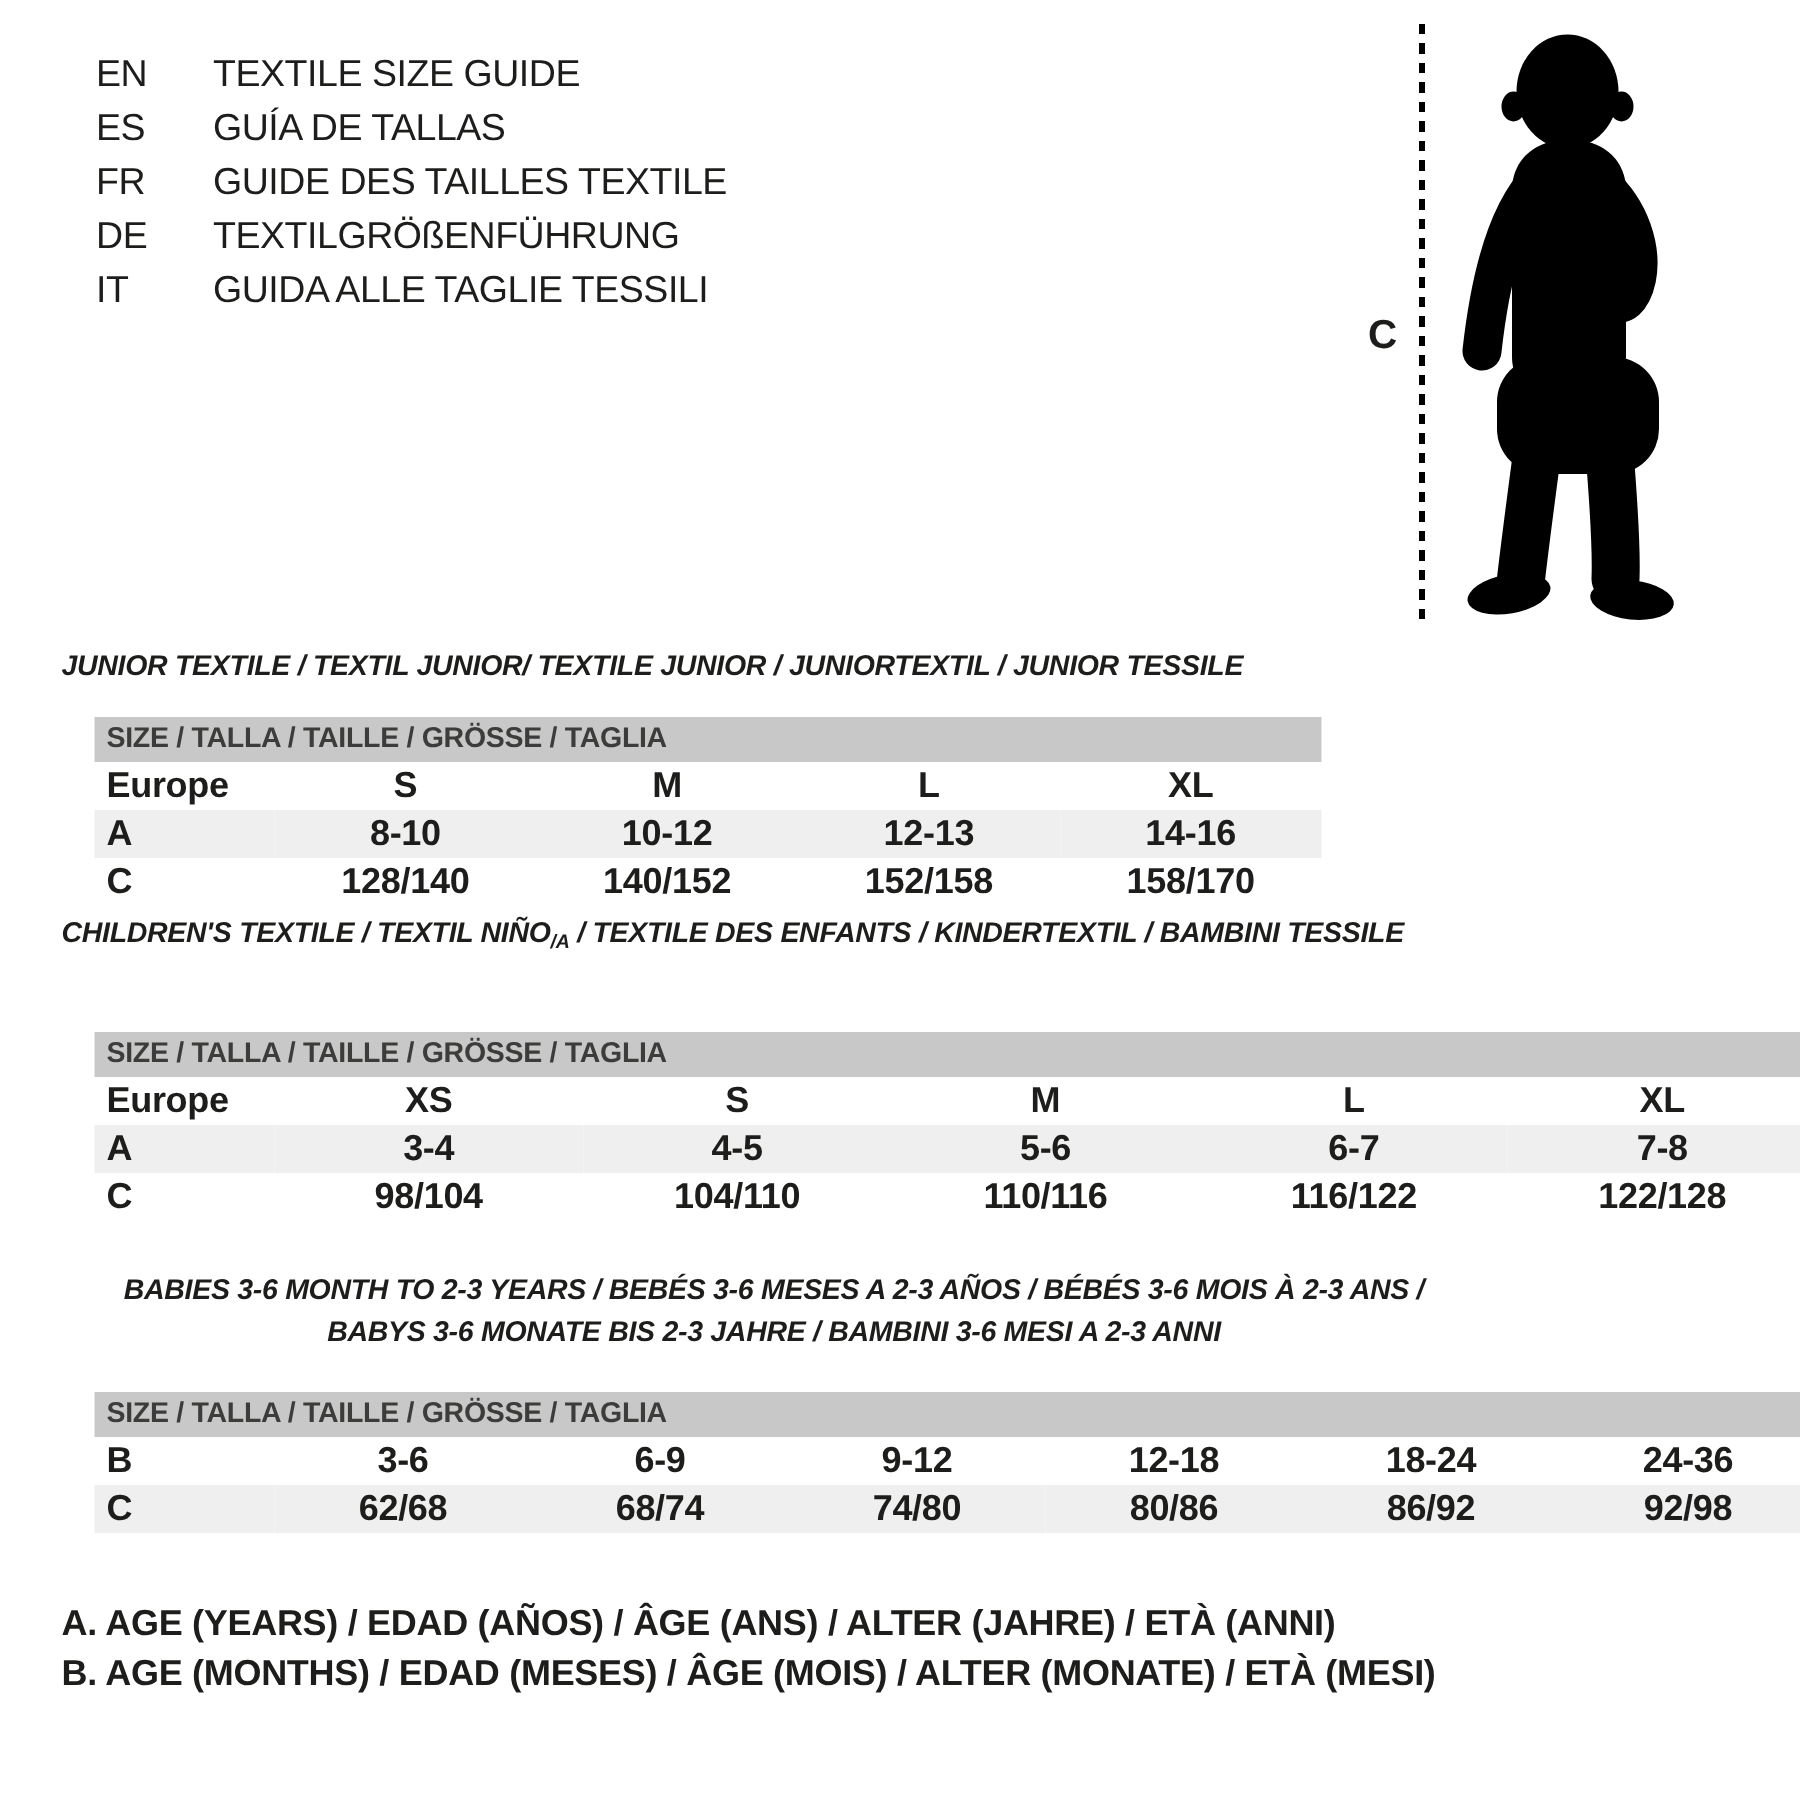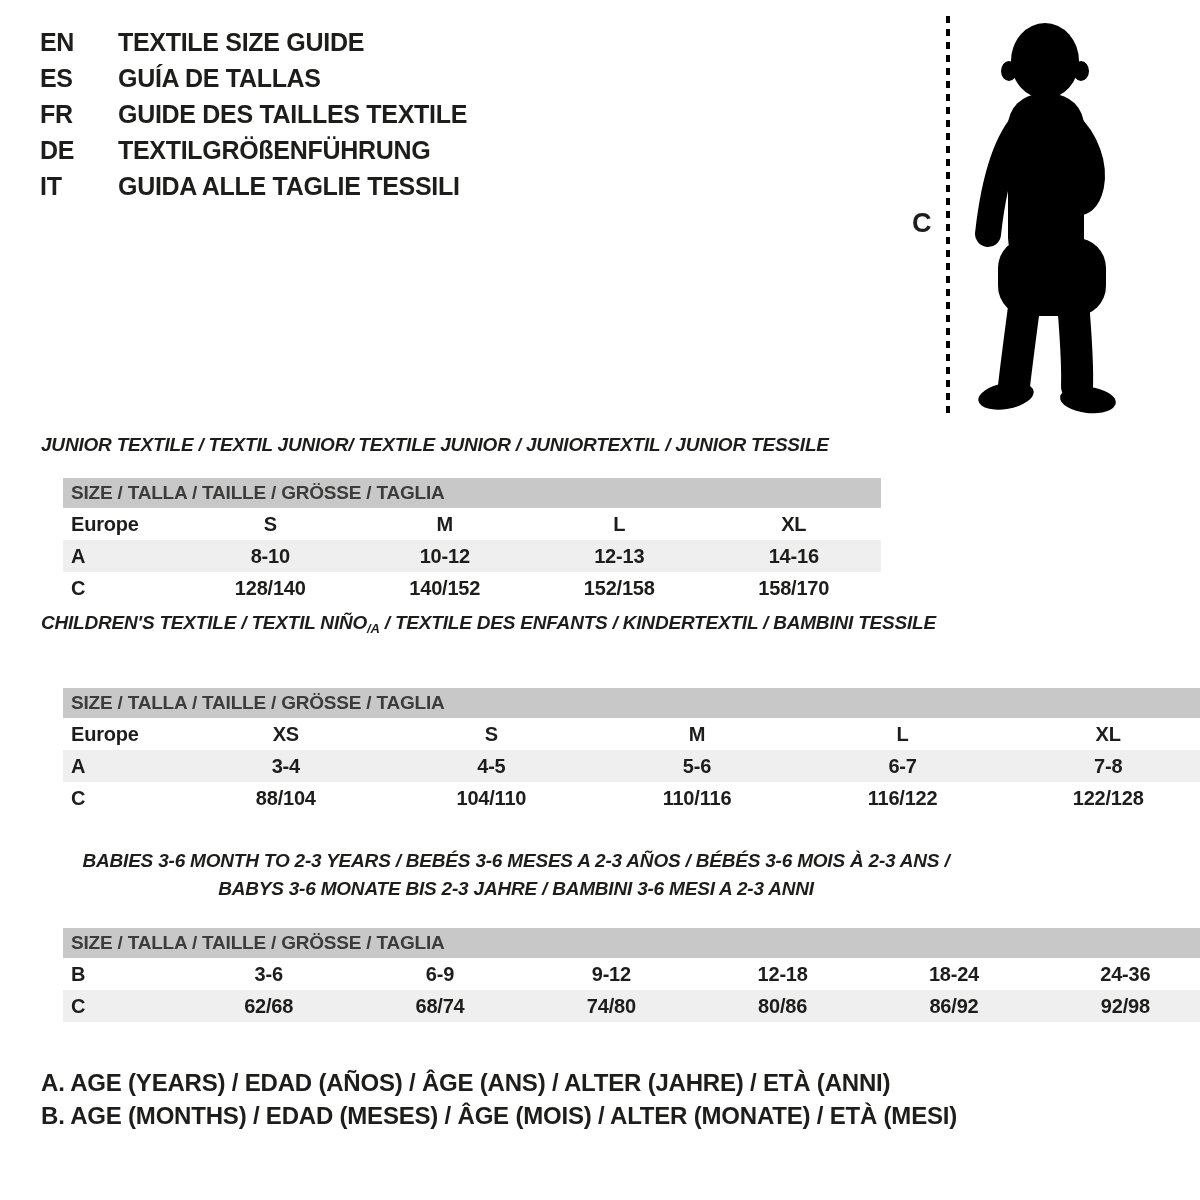--- a/index.html
+++ b/index.html
@@ -1,21 +1,21 @@
 <!DOCTYPE html>
 <html><head>
 <meta charset="utf-8">
 <style>
   html,body { margin:0; padding:0; background:#ffffff; }
   body { font-family:"Liberation Sans", sans-serif; color:#1d1d1b; }
   .page { position:relative; width:1200px; height:1200px; background:#ffffff; overflow:hidden; }
 
   
   .languages { position:absolute; left:40px; top:28px; }
-  .lang-row { display:flex; align-items:flex-start; height:36px; font-weight:bold; font-size:25px; letter-spacing:-0.3px; }
+  .lang-row { display:flex; align-items:flex-end; height:36px; font-weight:normal; font-size:25px; letter-spacing:-0.3px;margin-left:24px; }
   .lang-code { width:78px; }
 
   
   .dash-line { position:absolute; left:946px; top:16px; width:4px; height:400px;
                background:repeating-linear-gradient(to bottom,#000 0 7px, transparent 7px 13px); }
   .c-label { position:absolute; left:912px; top:208px; font-size:27px; font-weight:bold; }
   .silhouette { position:absolute; left:964px; top:14px; }
 
   
   .section-title { position:absolute; font-size:19px; font-weight:bold; letter-spacing:-0.2px; white-space:nowrap;font-style:italic; }
@@ -25,21 +25,21 @@
   .sub-small { font-size:13px; vertical-align:-4px; }
 
   
   .table-wrap { position:absolute;margin-left:28px; }
   .wrap-junior { left:35px; top:478px; width:818px; }
   .wrap-children { left:35px; top:688px; width:1148px; }
   .wrap-babies { left:35px; top:928px; width:1148px; }
   .band { height:30px; line-height:30px; background:#c8c8c8; color:#3c3c3b; font-weight:bold;
           font-size:19px; padding-left:8px; letter-spacing:-0.2px; }
   table { width:100%; border-collapse:collapse; table-layout:fixed; }
-  td { height:32px; text-align:center; font-weight:bold; font-size:20px; letter-spacing:-0.2px; padding:0; }
+  td { height:32px; text-align:center; font-weight:bold; font-size:24px; letter-spacing:-0.2px; padding:0; }
   td.lbl { text-align:left; padding-left:8px; }
   tr.alt td { background:#efefef; }
   col.label-col { width:120px; }
 
   
   .legend { position:absolute; left:41px; top:1066px; }
   .legend-line { height:33px; line-height:33px; font-weight:bold; font-size:24px; letter-spacing:-0.2px; }
 </style>
 </head>
 <body>
@@ -152,21 +152,21 @@
         <tr class="alt">
           <td class="lbl">A</td>
           <td>3-4</td>
           <td>4-5</td>
           <td>5-6</td>
           <td>6-7</td>
           <td>7-8</td>
         </tr>
         <tr>
           <td class="lbl">C</td>
-          <td>88/104</td>
+          <td>98/104</td>
           <td>104/110</td>
           <td>110/116</td>
           <td>116/122</td>
           <td>122/128</td>
         </tr>
       </tbody>
     </table>
   </div>
 
   <div class="section-title title-babies">

